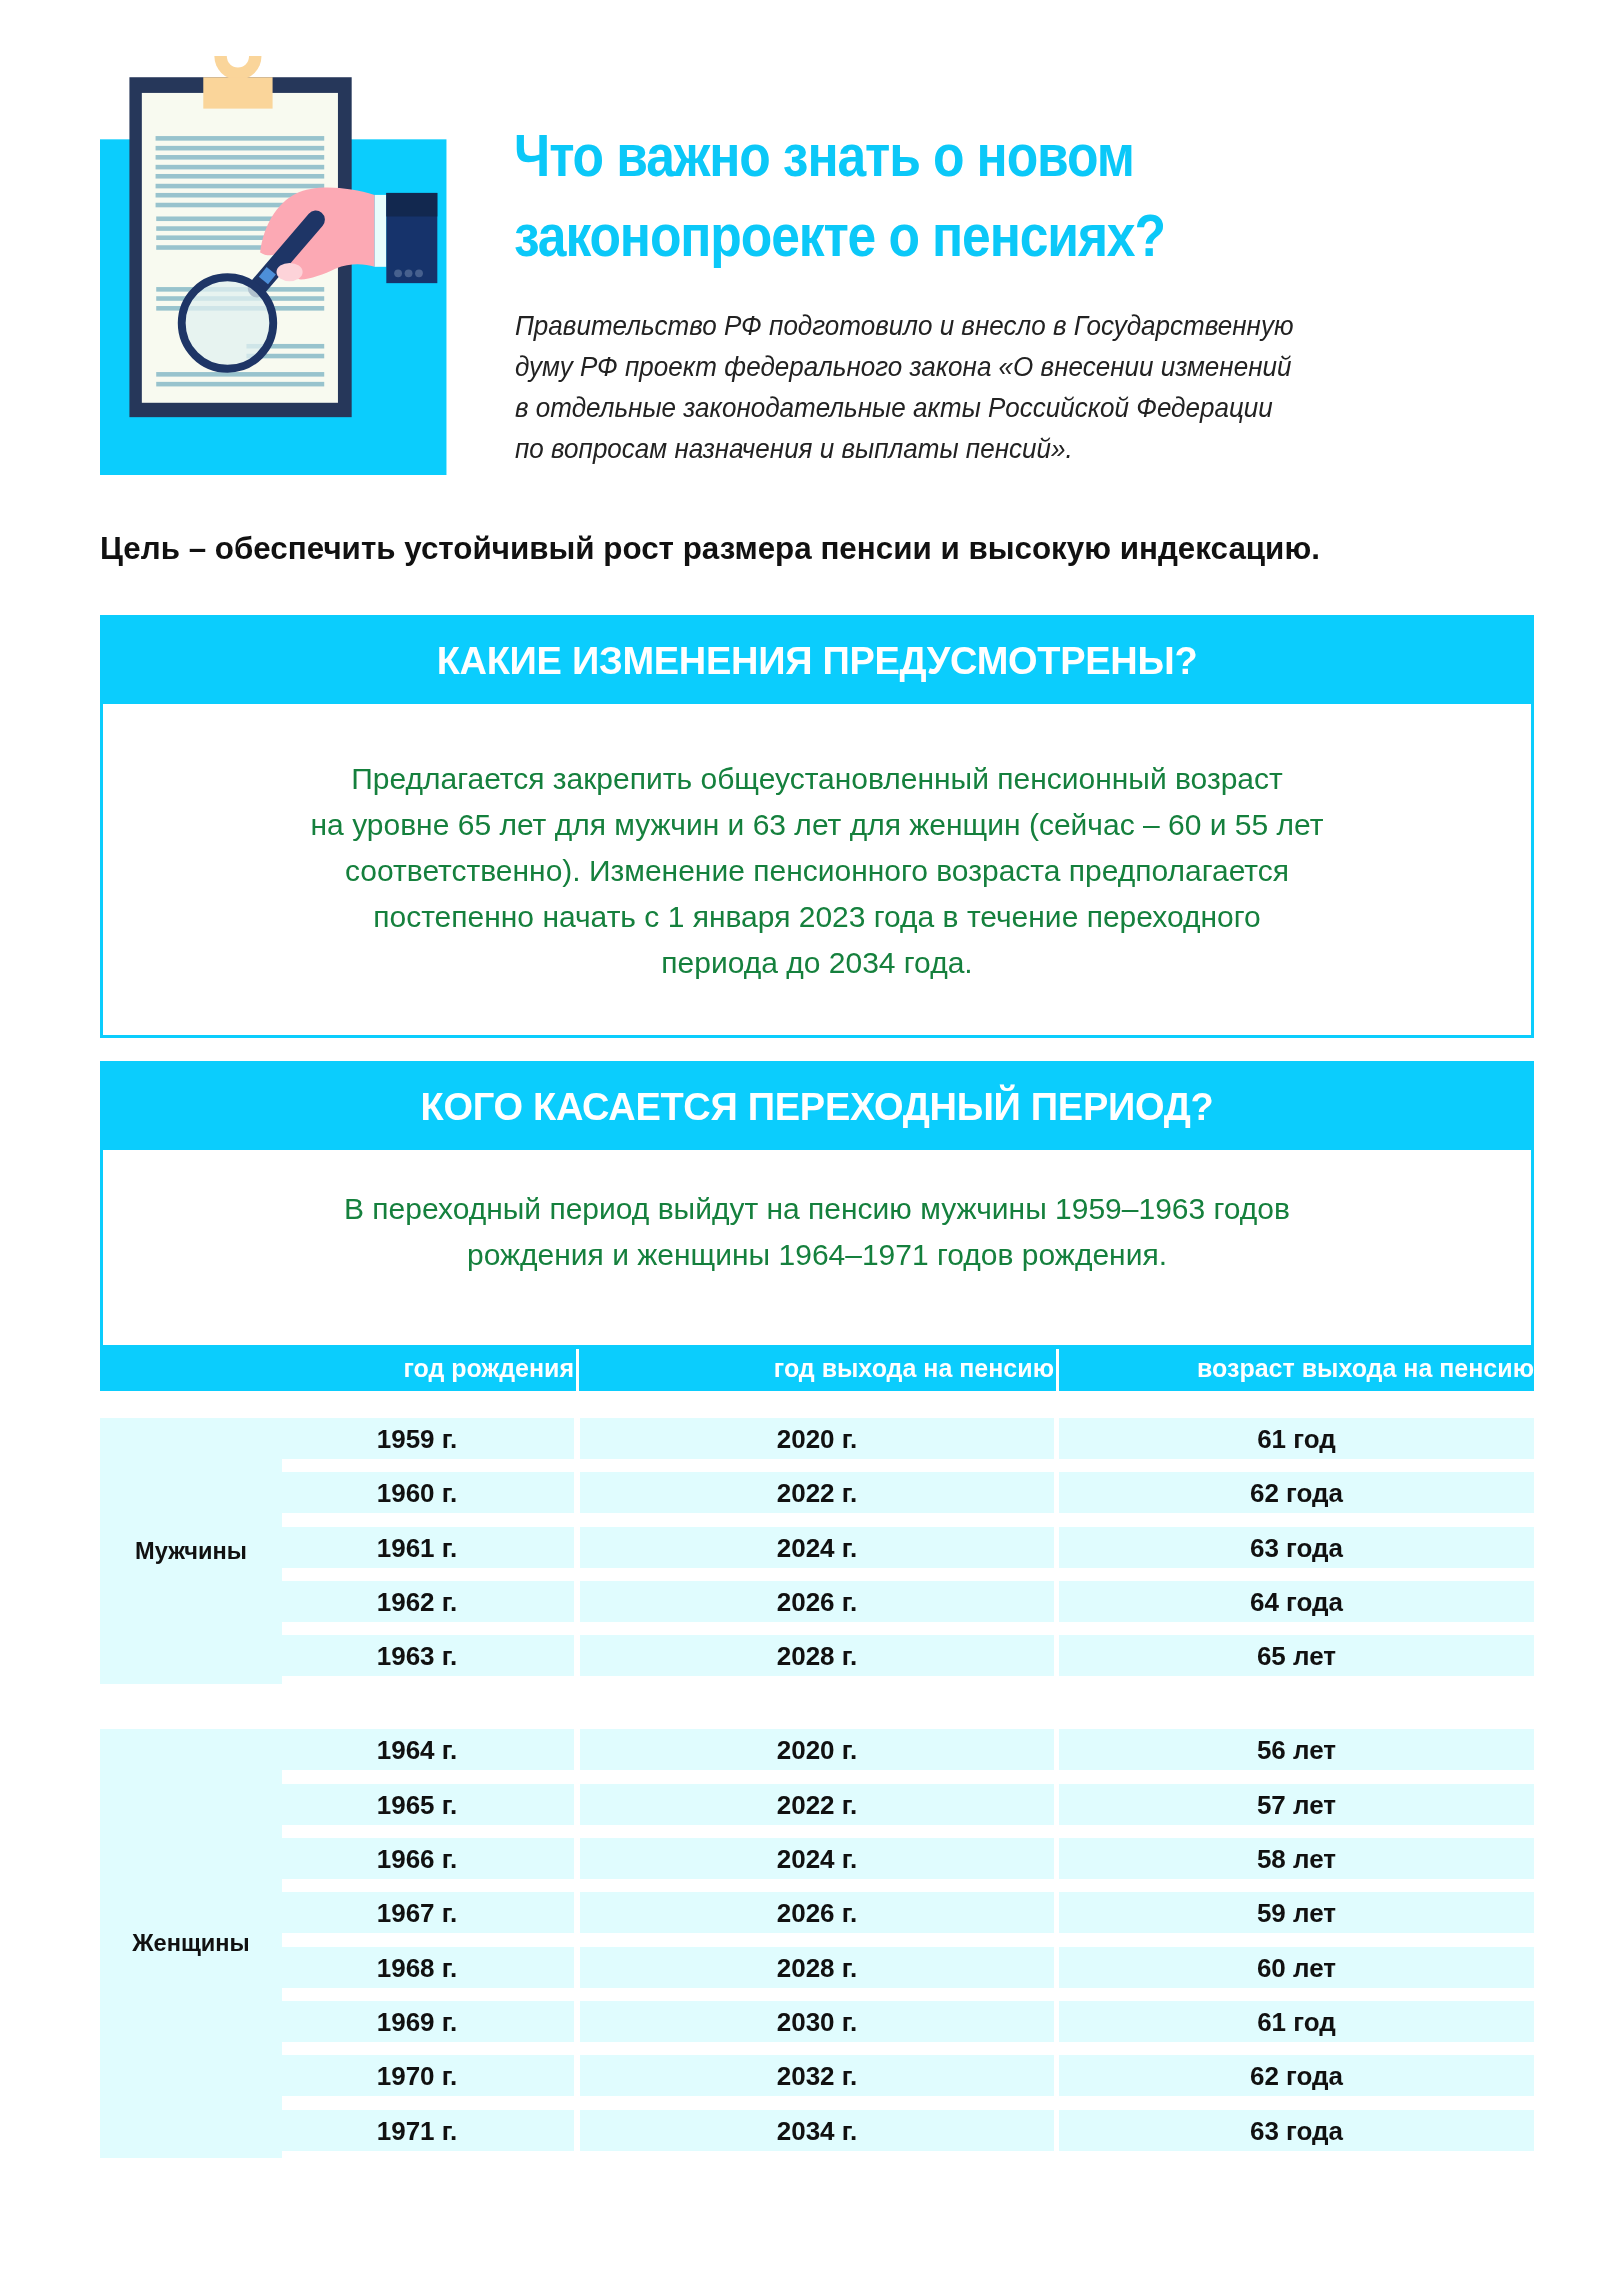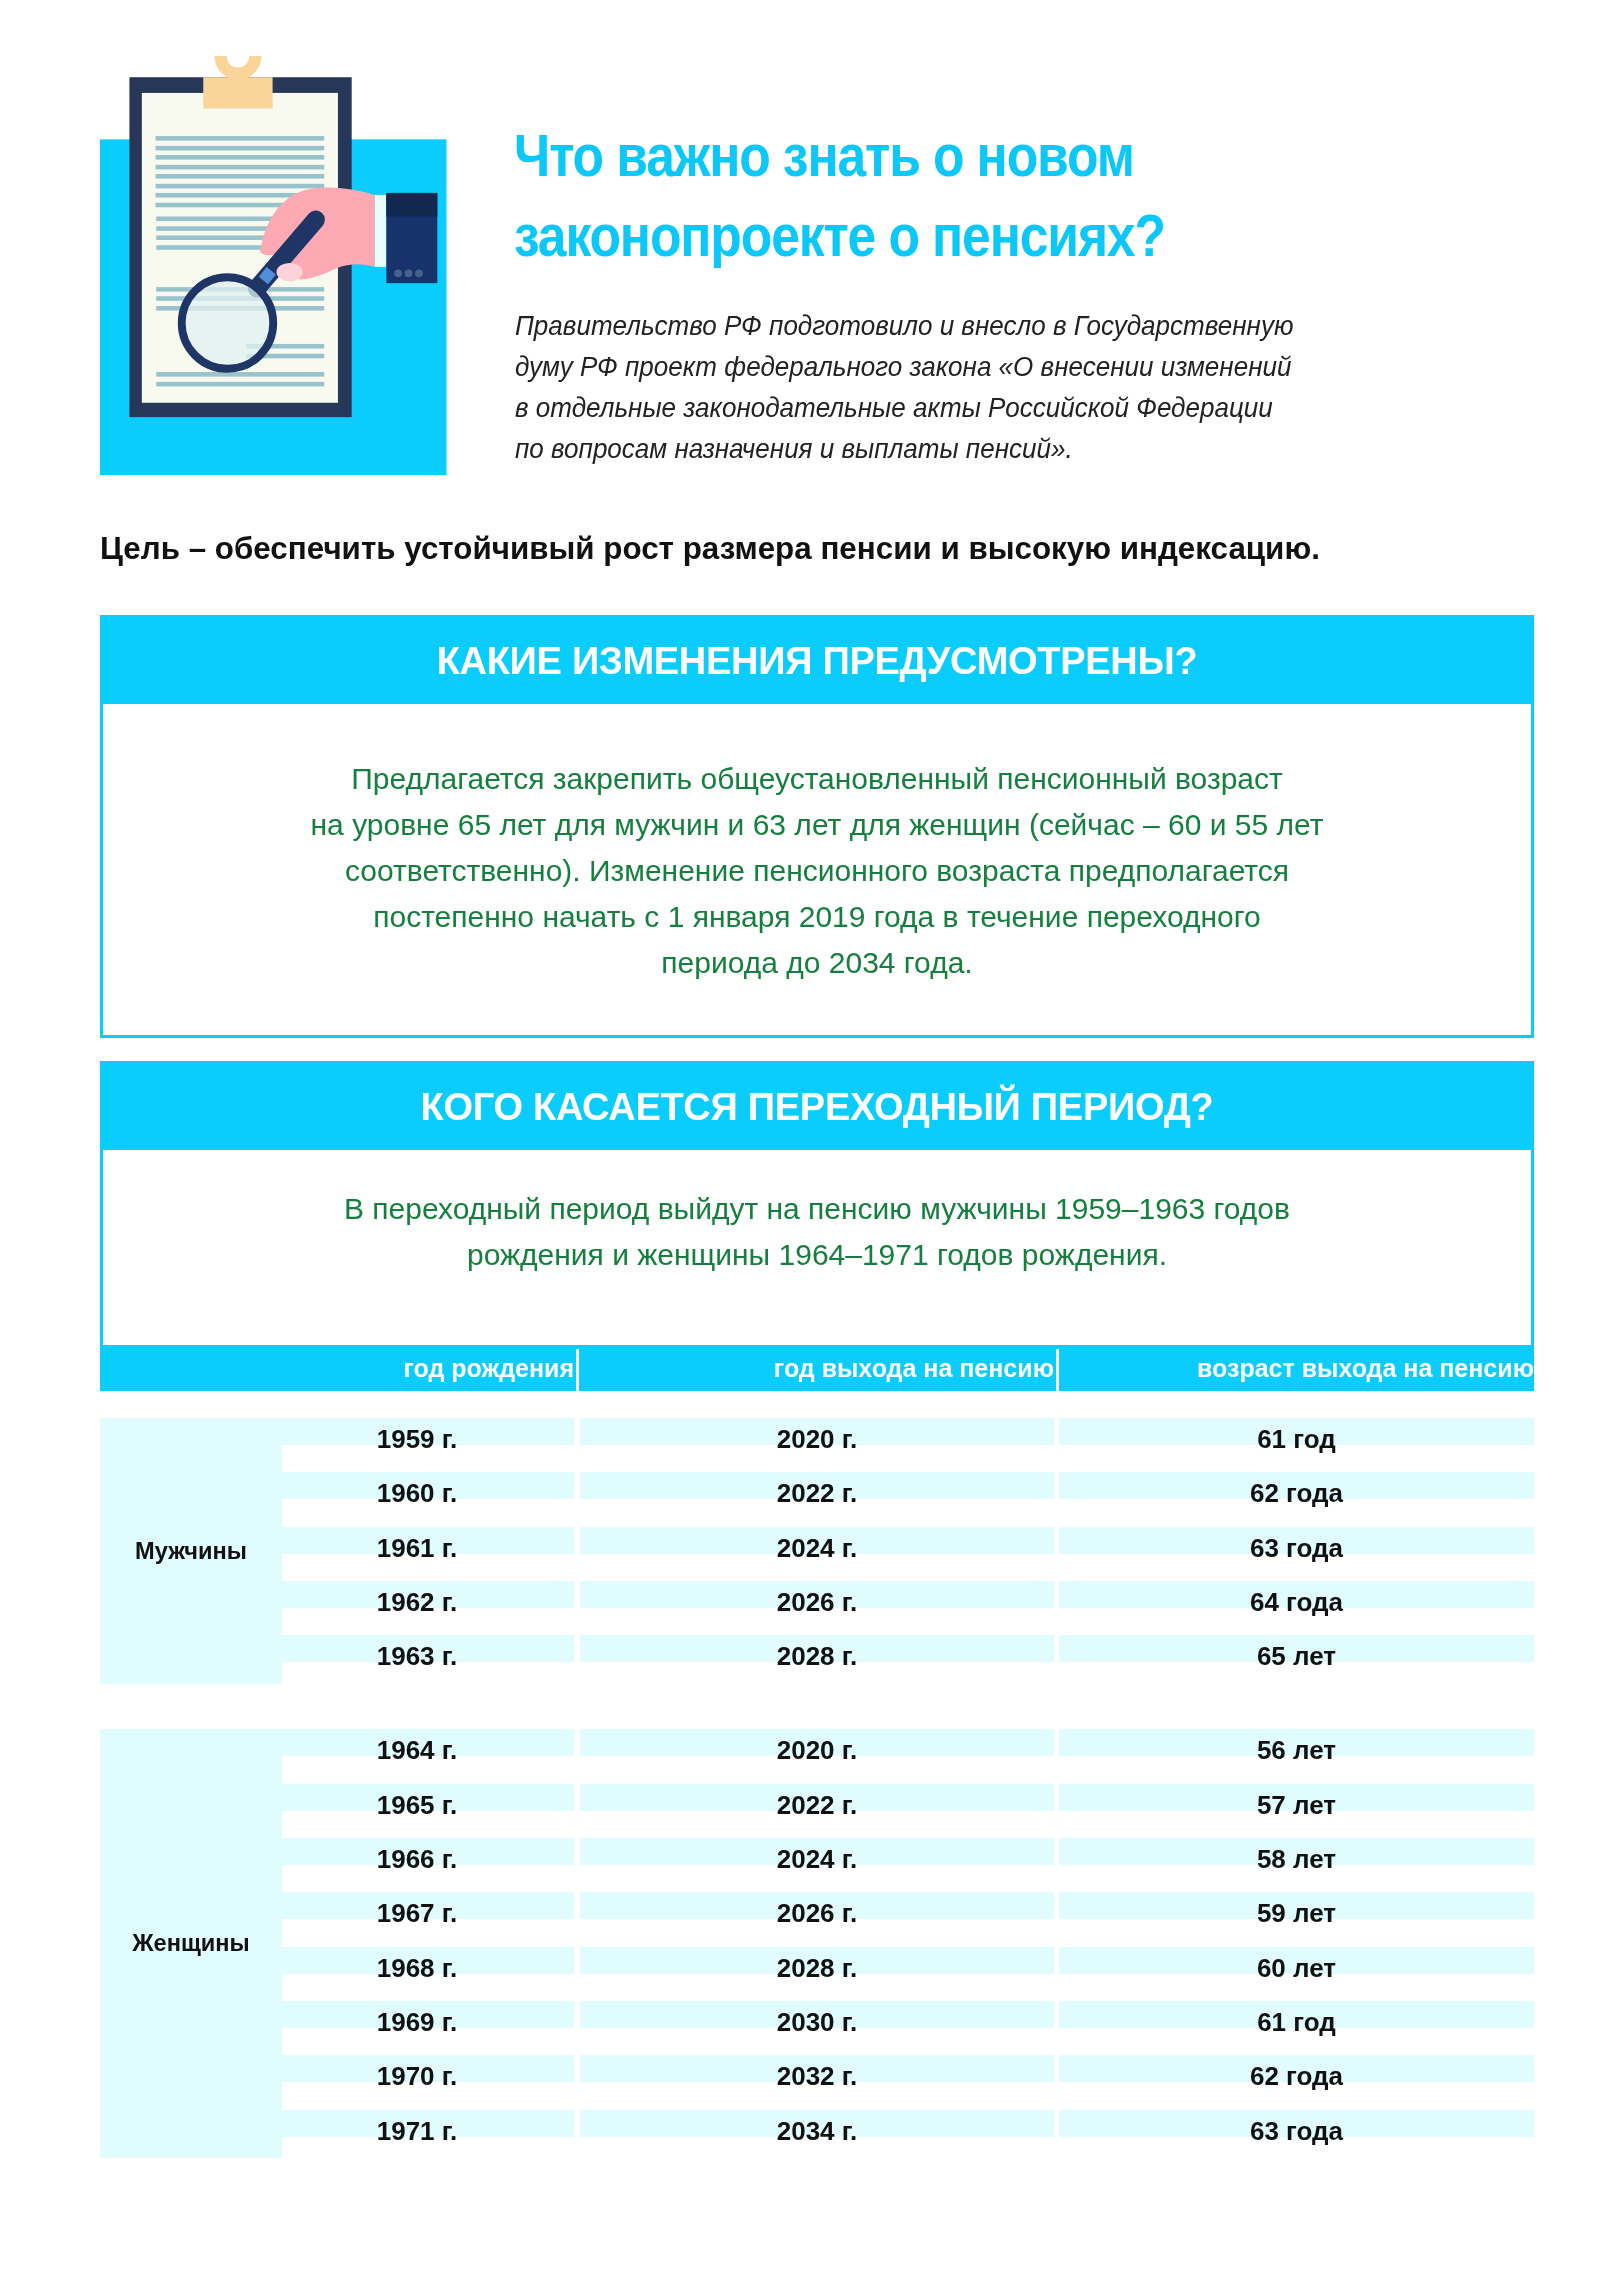--- a/index.html
+++ b/index.html
@@ -30,21 +30,21 @@
   #box2 .box-body { padding-top: 36px; }
 
   
   #thead { left: 100px; top: 1345px; width: 1434px; height: 46px; background: #0bcdfd; }
   .th { position: absolute; top: 0; height: 46px; line-height: 46px; color: #fff; font-weight: bold;
         font-size: 25px; text-align: right; }
   .th-sep { position: absolute; top: 3.9px; width: 2.6px; height: 42px; background: #fff; }
 
   .group-label { position: absolute; left: 100px; width: 182px; background: #e0fcfe;
                  font-weight: bold; font-size: 23.6px; display: flex; align-items: center; justify-content: center; color: #111; }
-  .cell { position: absolute; height: 27px; background: #e0fcfe; font-weight: bold; font-size: 26px;
+  .cell { position: absolute; height: 41px; background: #e0fcfe; font-weight: bold; font-size: 26px;
           line-height: 43px; text-align: center; color: #111; }
   .c1 { left: 260px; width: 314px; }
   .c2 { left: 580px; width: 474px; }
   .c3 { left: 1059px; width: 475px; }
 </style>
 </head>
 <body>
 
 <svg id="illus" class="abs" viewBox="0 0 540 640" xmlns="http://www.w3.org/2000/svg">
   <rect x="0" y="127" width="530" height="523" fill="#0bcdfd"></rect>
@@ -106,21 +106,21 @@
 </div>
 
 <div id="goal" class="abs">Цель – обеспечить устойчивый рост размера пенсии и высокую индексацию.</div>
 
 <div id="box1" class="abs box">
   <div class="box-head">КАКИЕ ИЗМЕНЕНИЯ ПРЕДУСМОТРЕНЫ?</div>
   <div class="box-body">
     <div>Предлагается закрепить общеустановленный пенсионный возраст</div>
     <div>на уровне 65 лет для мужчин и 63 лет для женщин (сейчас – 60 и 55 лет</div>
     <div>соответственно). Изменение пенсионного возраста предполагается</div>
-    <div>постепенно начать с 1 января 2019 года в течение переходного</div>
+    <div>постепенно начать с 1 января 2023 года в течение переходного</div>
     <div>периода до 2034 года.</div>
   </div>
 </div>
 
 <div id="box2" class="abs box">
   <div class="box-head">КОГО КАСАЕТСЯ ПЕРЕХОДНЫЙ ПЕРИОД?</div>
   <div class="box-body">
     <div>В переходный период выйдут на пенсию мужчины 1959–1963 годов</div>
     <div>рождения и женщины 1964–1971 годов рождения.</div>
   </div>

